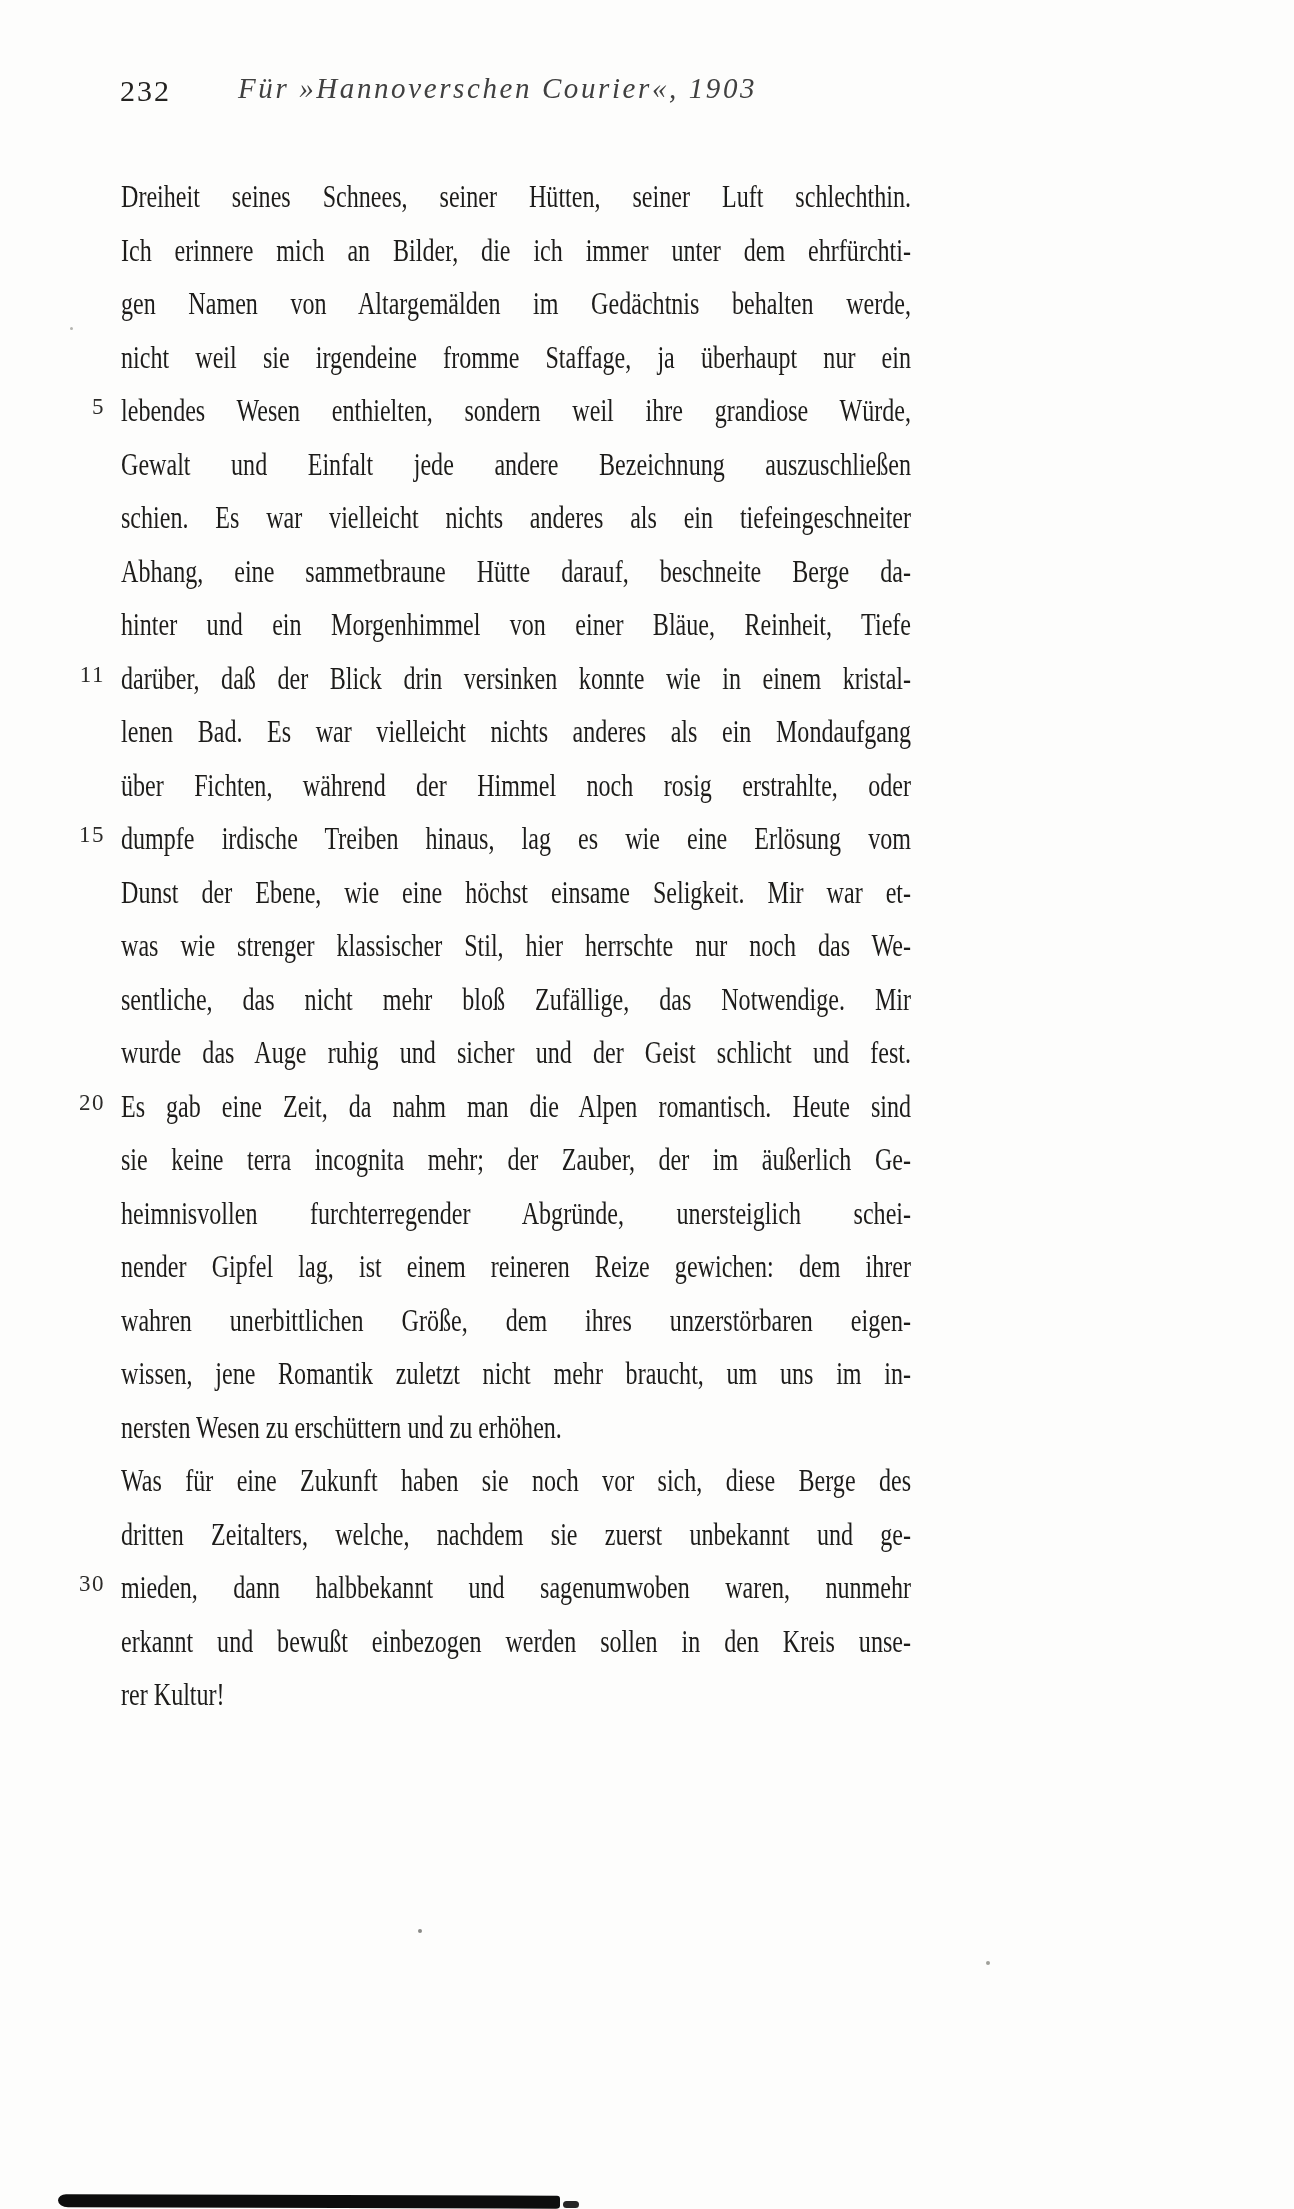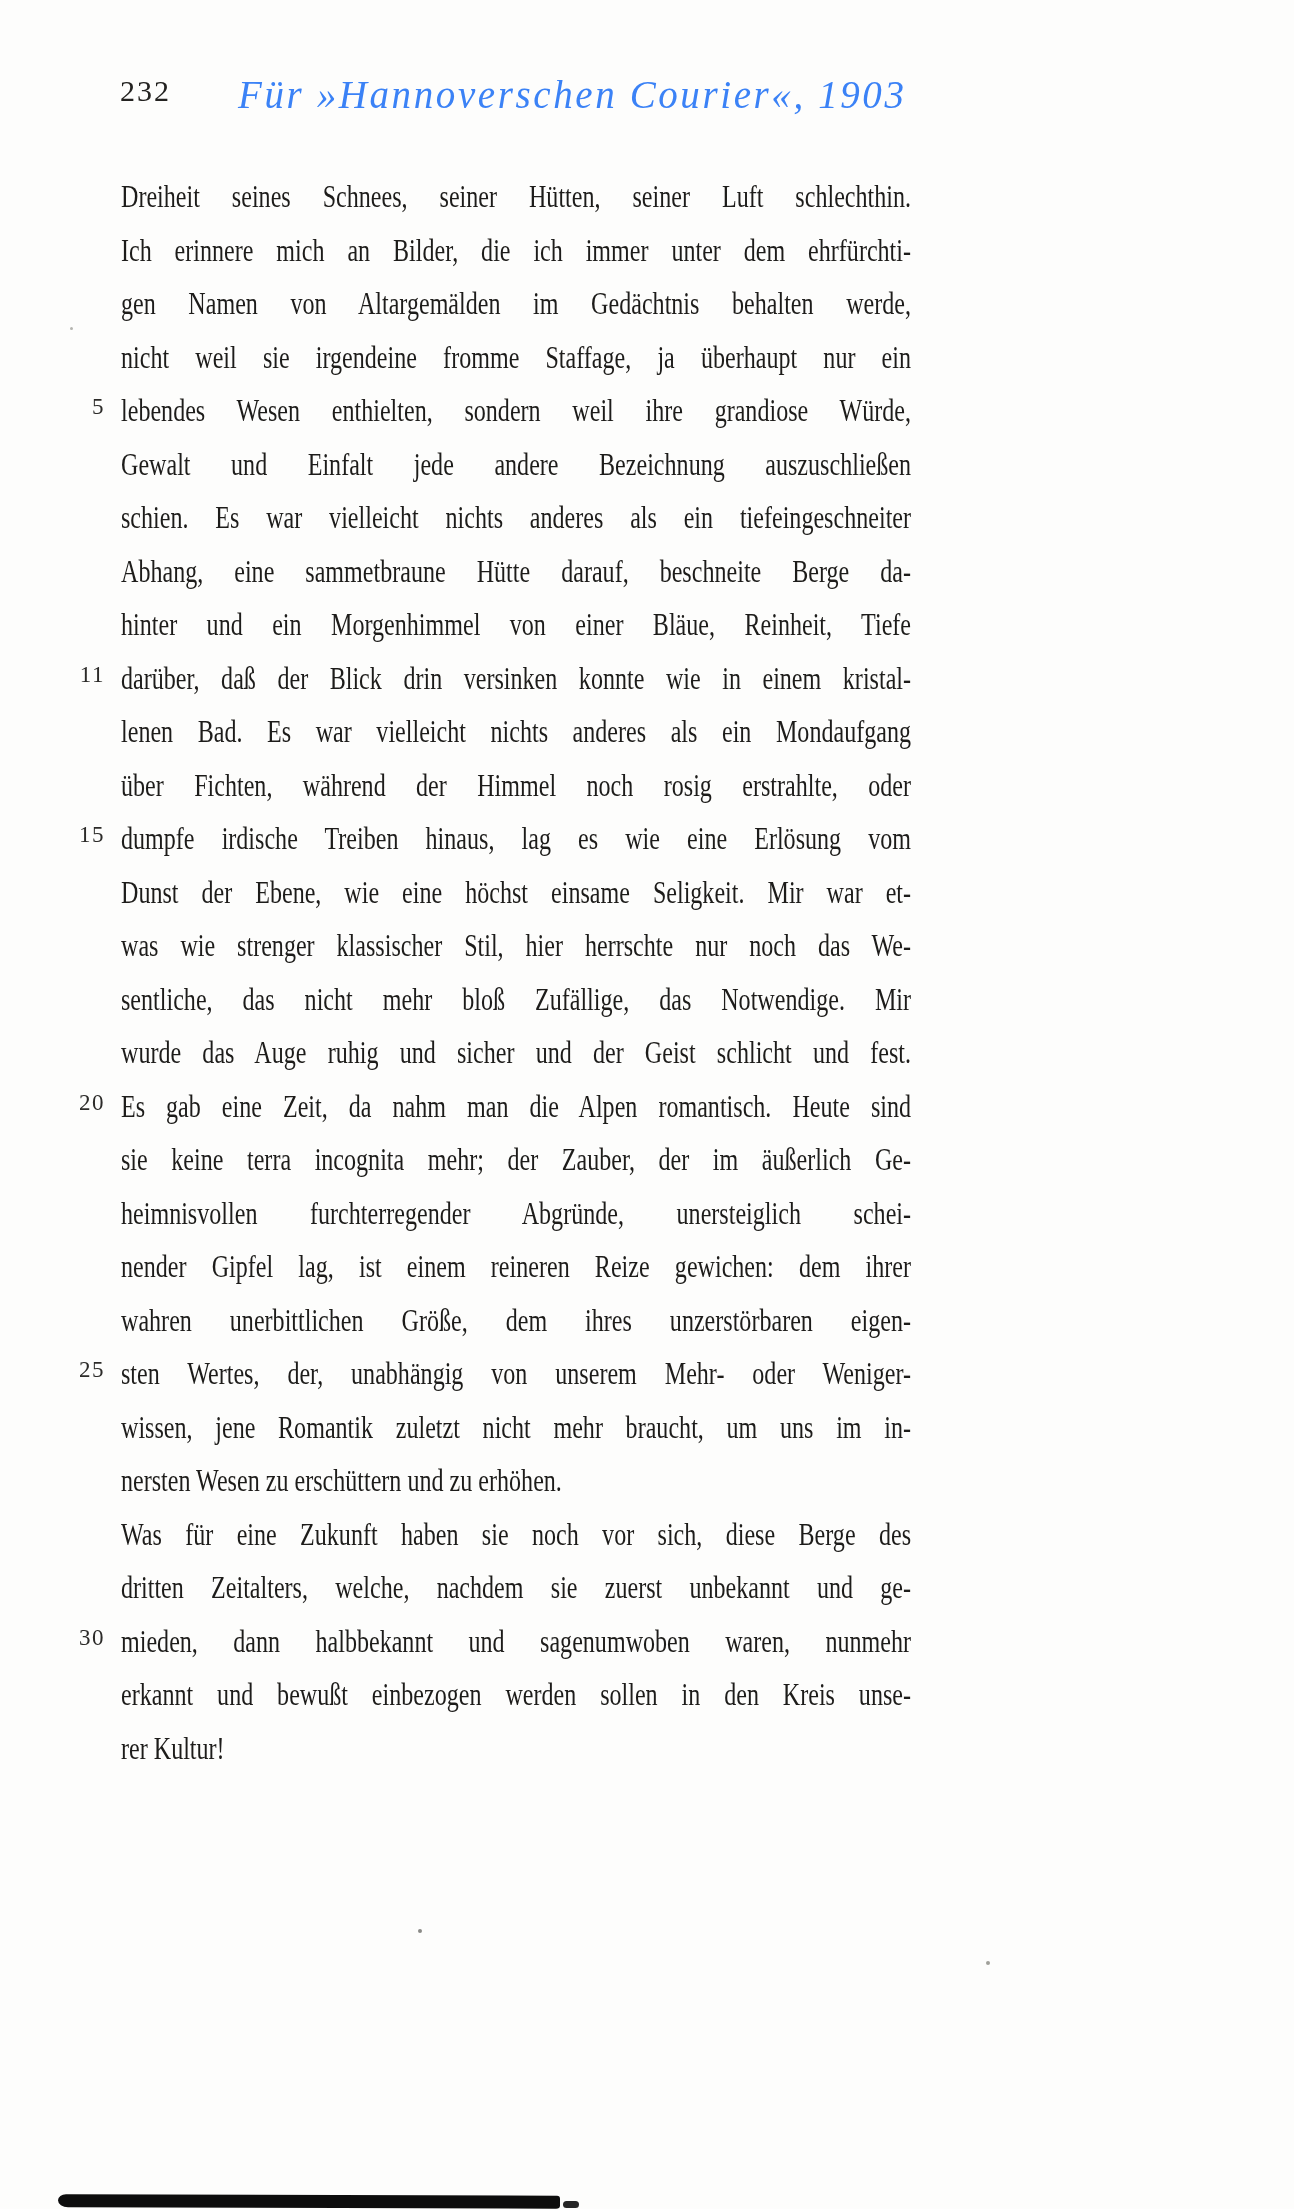--- a/index.html
+++ b/index.html
@@ -32,24 +32,24 @@
     left: 120px;
     top: 2px;
     font-size: 30px;
     letter-spacing: 2px;
     color: #232220;
   }
   .running-title {
     position: absolute;
     left: 238px;
     top: 0;
-    font-size: 39px;
+    font-size: 29px;
     font-style: italic;
     letter-spacing: 2.6px;
-    color: #3b82f6;
+    color: #404040;
     white-space: nowrap;
   }
 
   
   .textbody {
     position: absolute;
     left: 121px;
     top: 150px;
     width: 790px;
     margin-top: 20px;
@@ -208,24 +208,20 @@
       </div>
       <div class="line">
         <span class="lineno"></span>
         <span class="linetext justify-fix">nender Gipfel lag, ist einem reineren Reize gewichen: dem ihrer</span>
       </div>
       <div class="line">
         <span class="lineno"></span>
         <span class="linetext justify-fix">wahren unerbittlichen Größe, dem ihres unzerstörbaren eigen-</span>
       </div>
       <div class="line">
-        <span class="lineno">25</span>
-        <span class="linetext justify-fix">sten Wertes, der, unabhängig von unserem Mehr- oder Weniger-</span>
-      </div>
-      <div class="line">
         <span class="lineno"></span>
         <span class="linetext justify-fix">wissen, jene Romantik zuletzt nicht mehr braucht, um uns im in-</span>
       </div>
       <div class="line">
         <span class="lineno"></span>
         <span class="linetext justify-fix nojust">nersten Wesen zu erschüttern und zu erhöhen.</span>
       </div>
       <div class="line">
         <span class="lineno"></span>
         <span class="linetext justify-fix">Was für eine Zukunft haben sie noch vor sich, diese Berge des</span>

